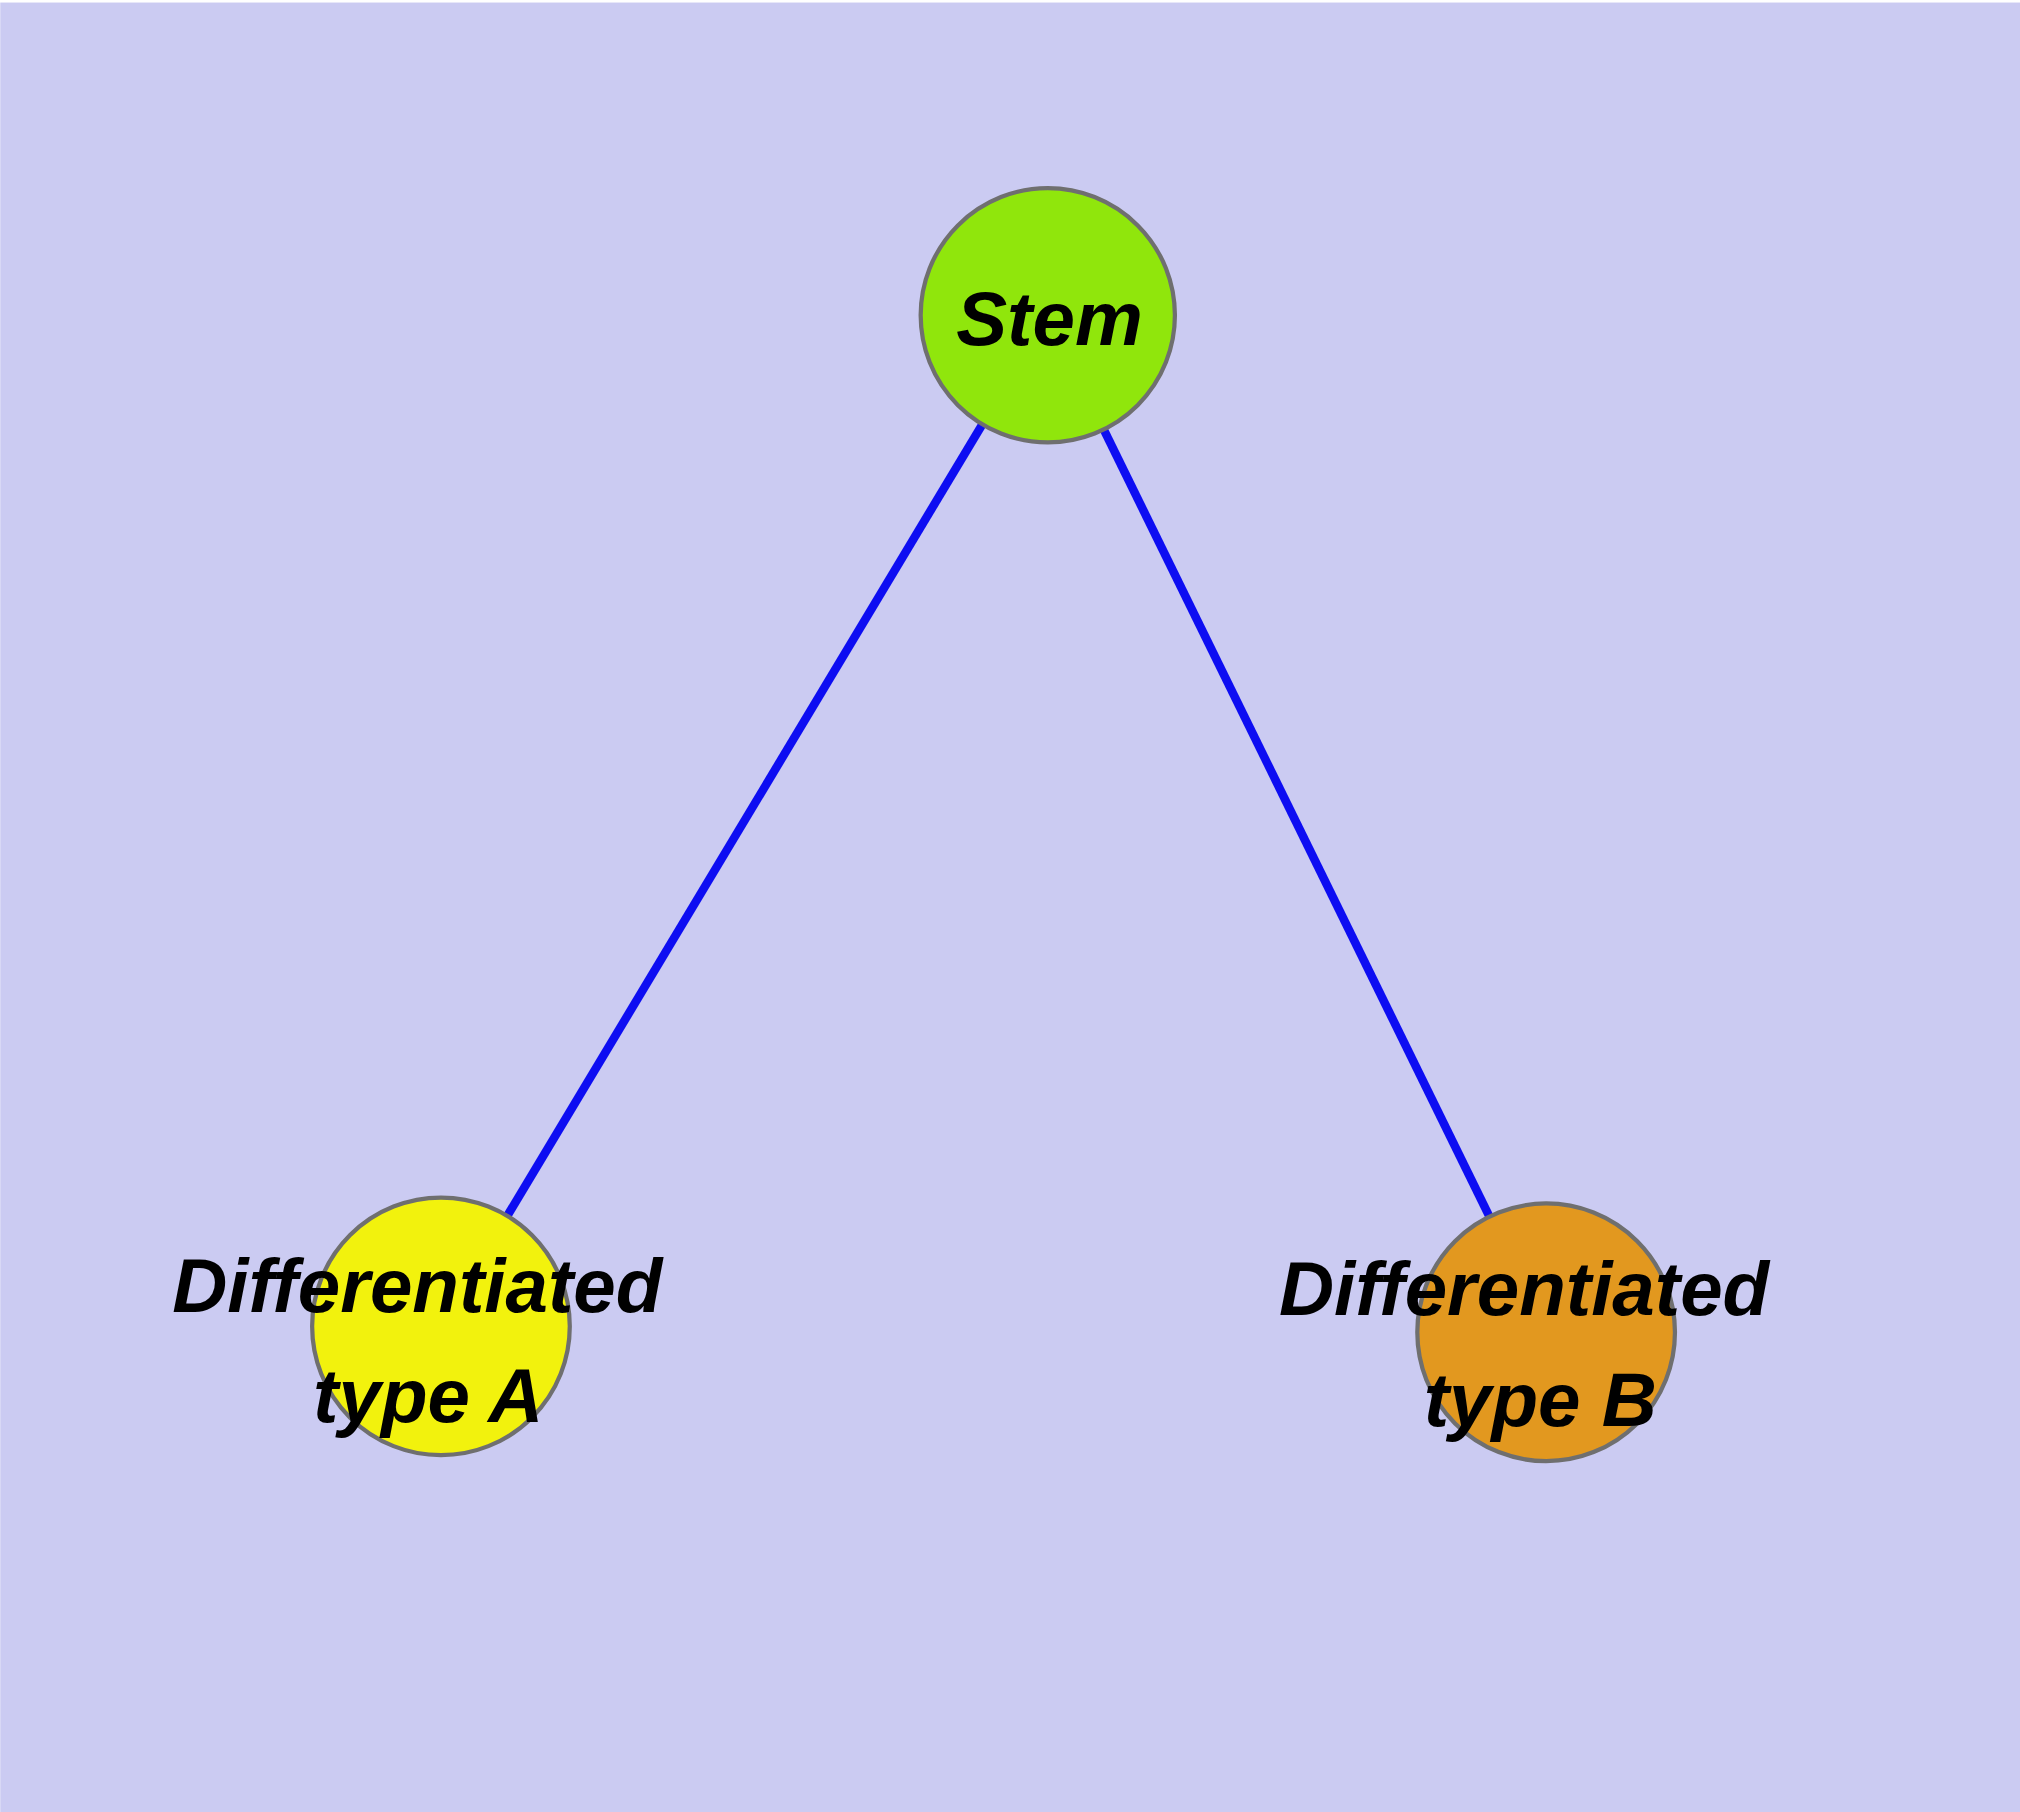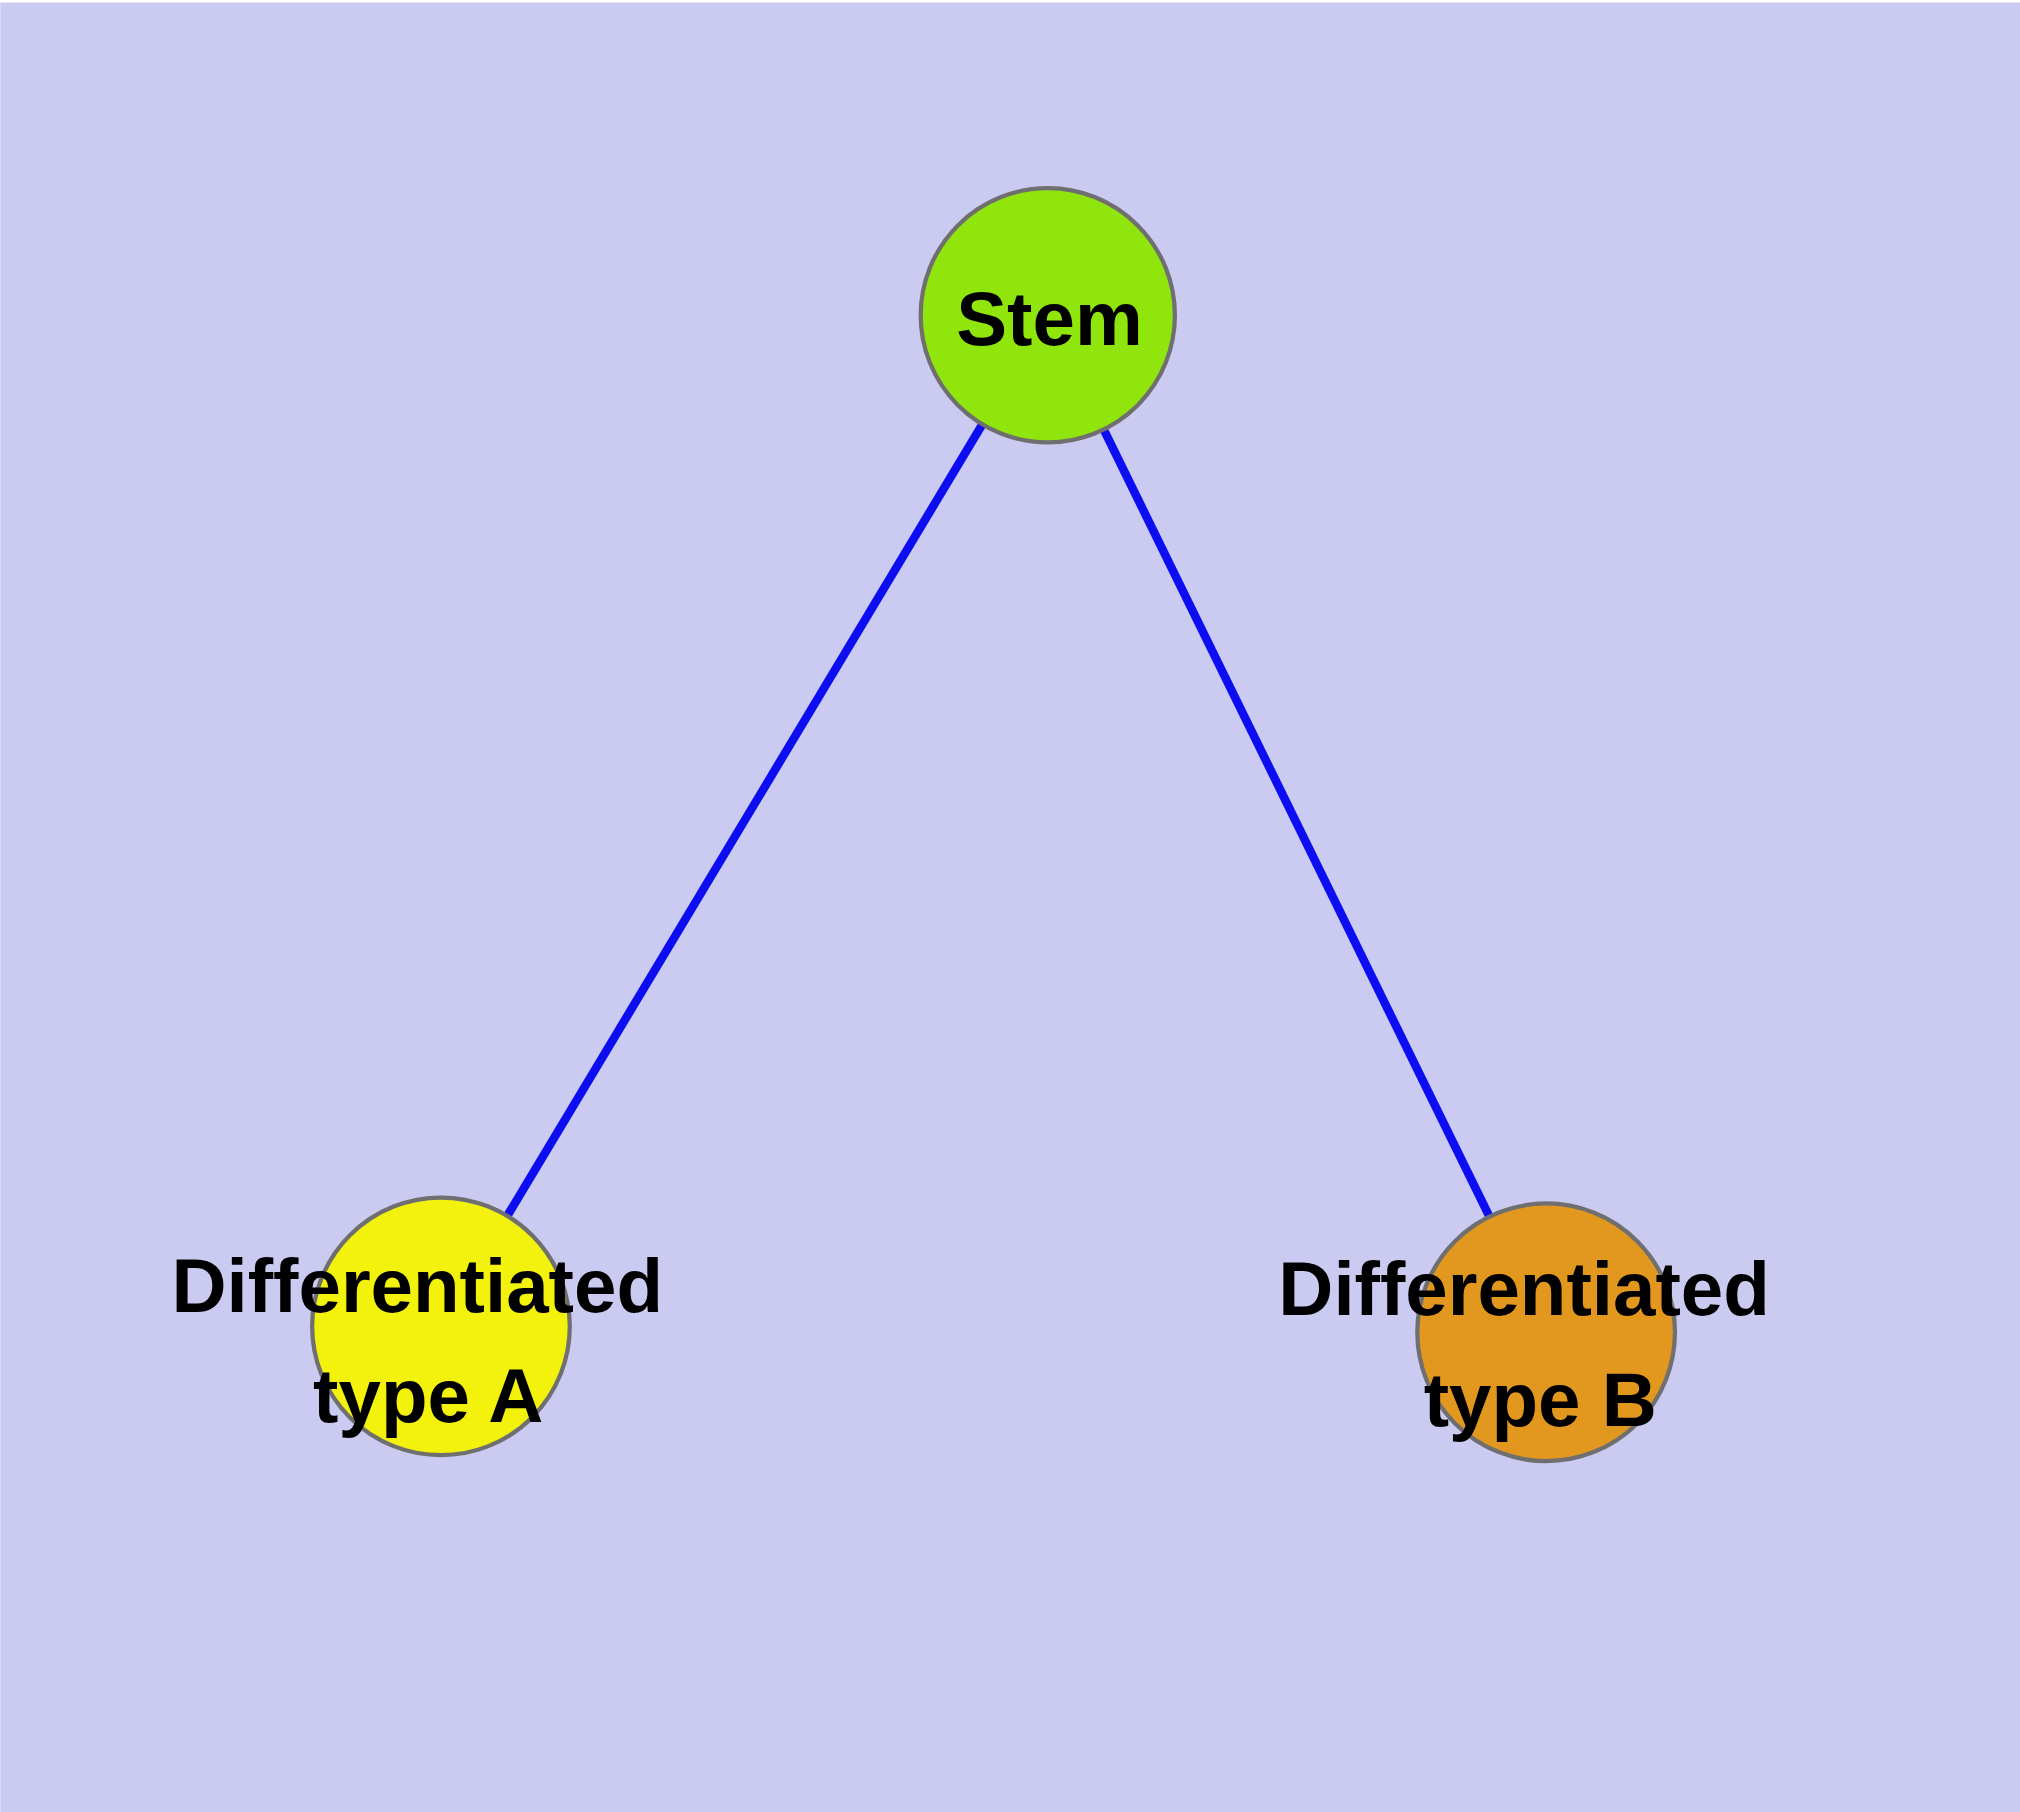--- a/index.html
+++ b/index.html
@@ -1,20 +1,21 @@
 <!DOCTYPE html>
 <html style="font-size:13.6px"><head>
 <meta charset="utf-8">
 <style>
   html, body { margin: 0; padding: 0; background: #ffffff; }
   .page {
     position: relative;
     width: 2021px;
     height: 1812px;
     overflow: hidden;
+    font-style: italic;
   }
   svg { display: block; }
   .label {
     font-family: "Liberation Sans", sans-serif;
     font-weight: bold;
     text-anchor: middle;
   }
 </style>
 </head>
 <body>

